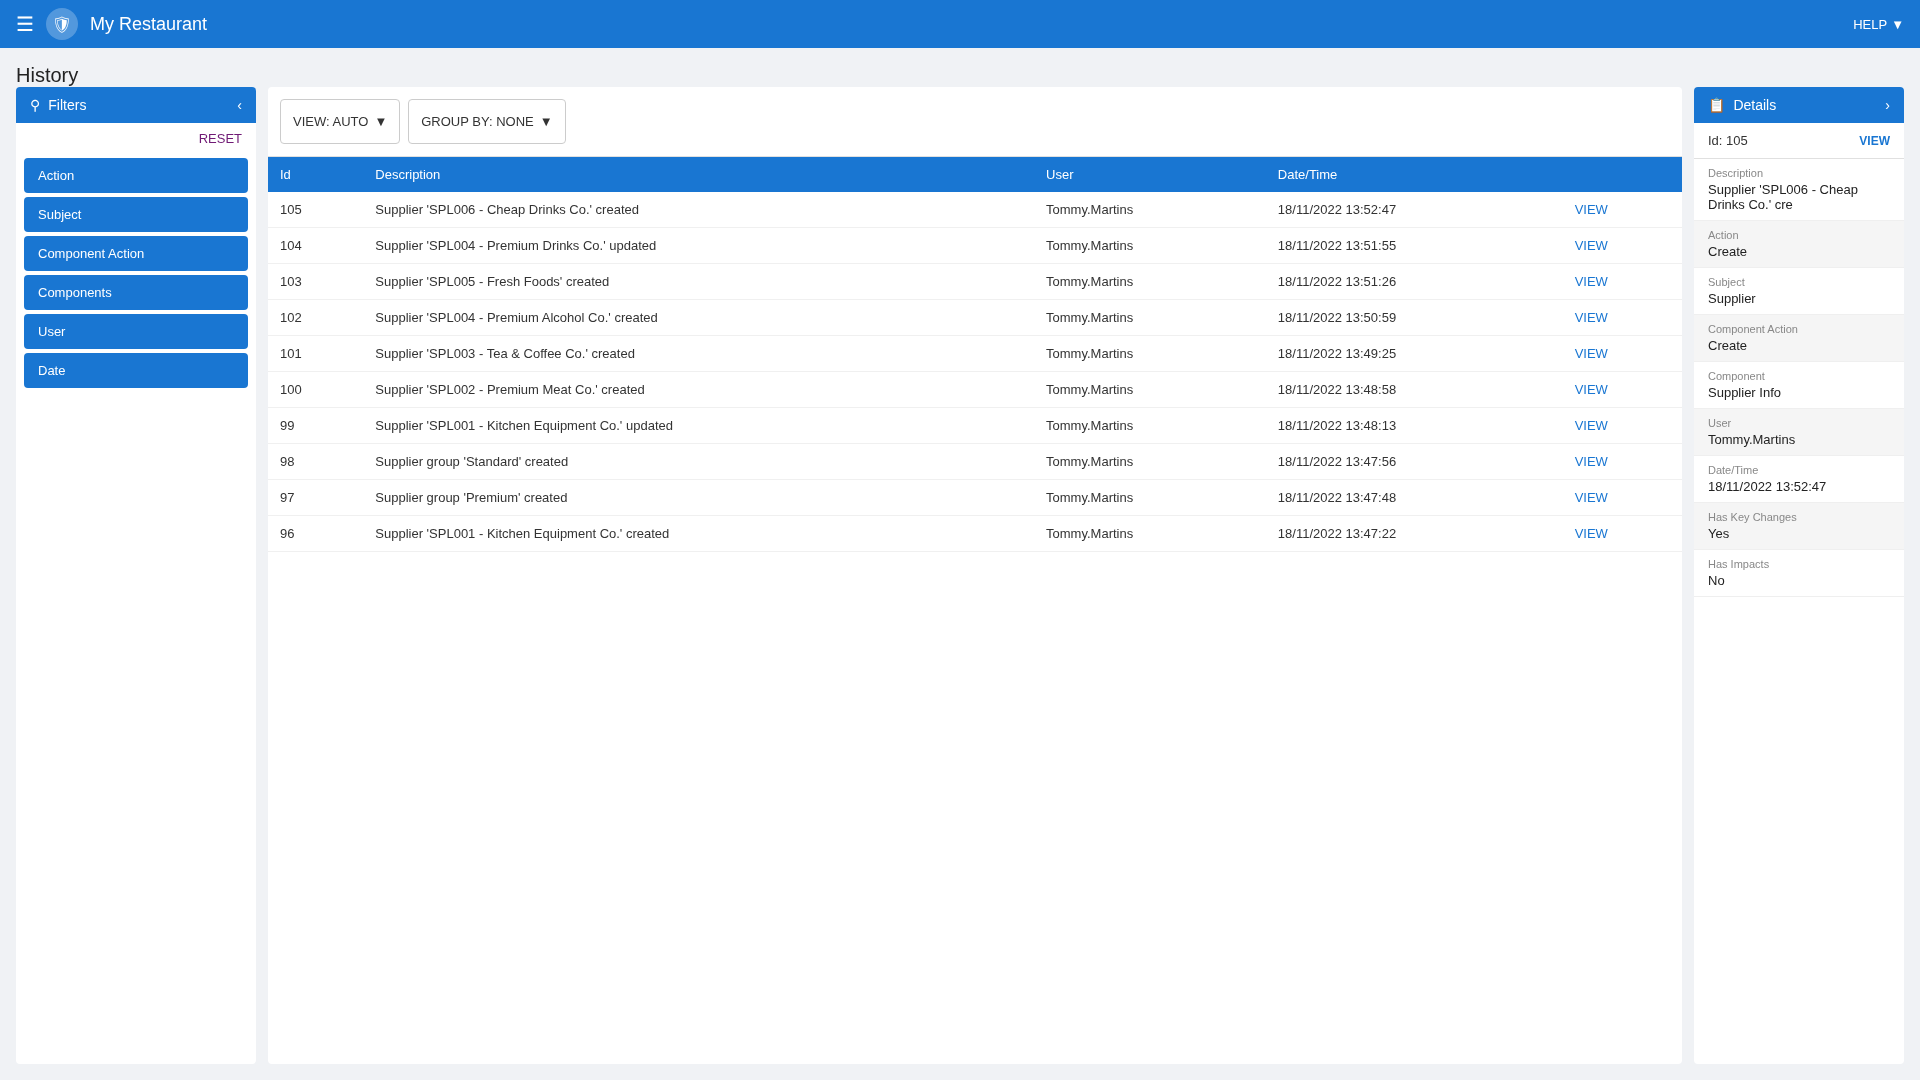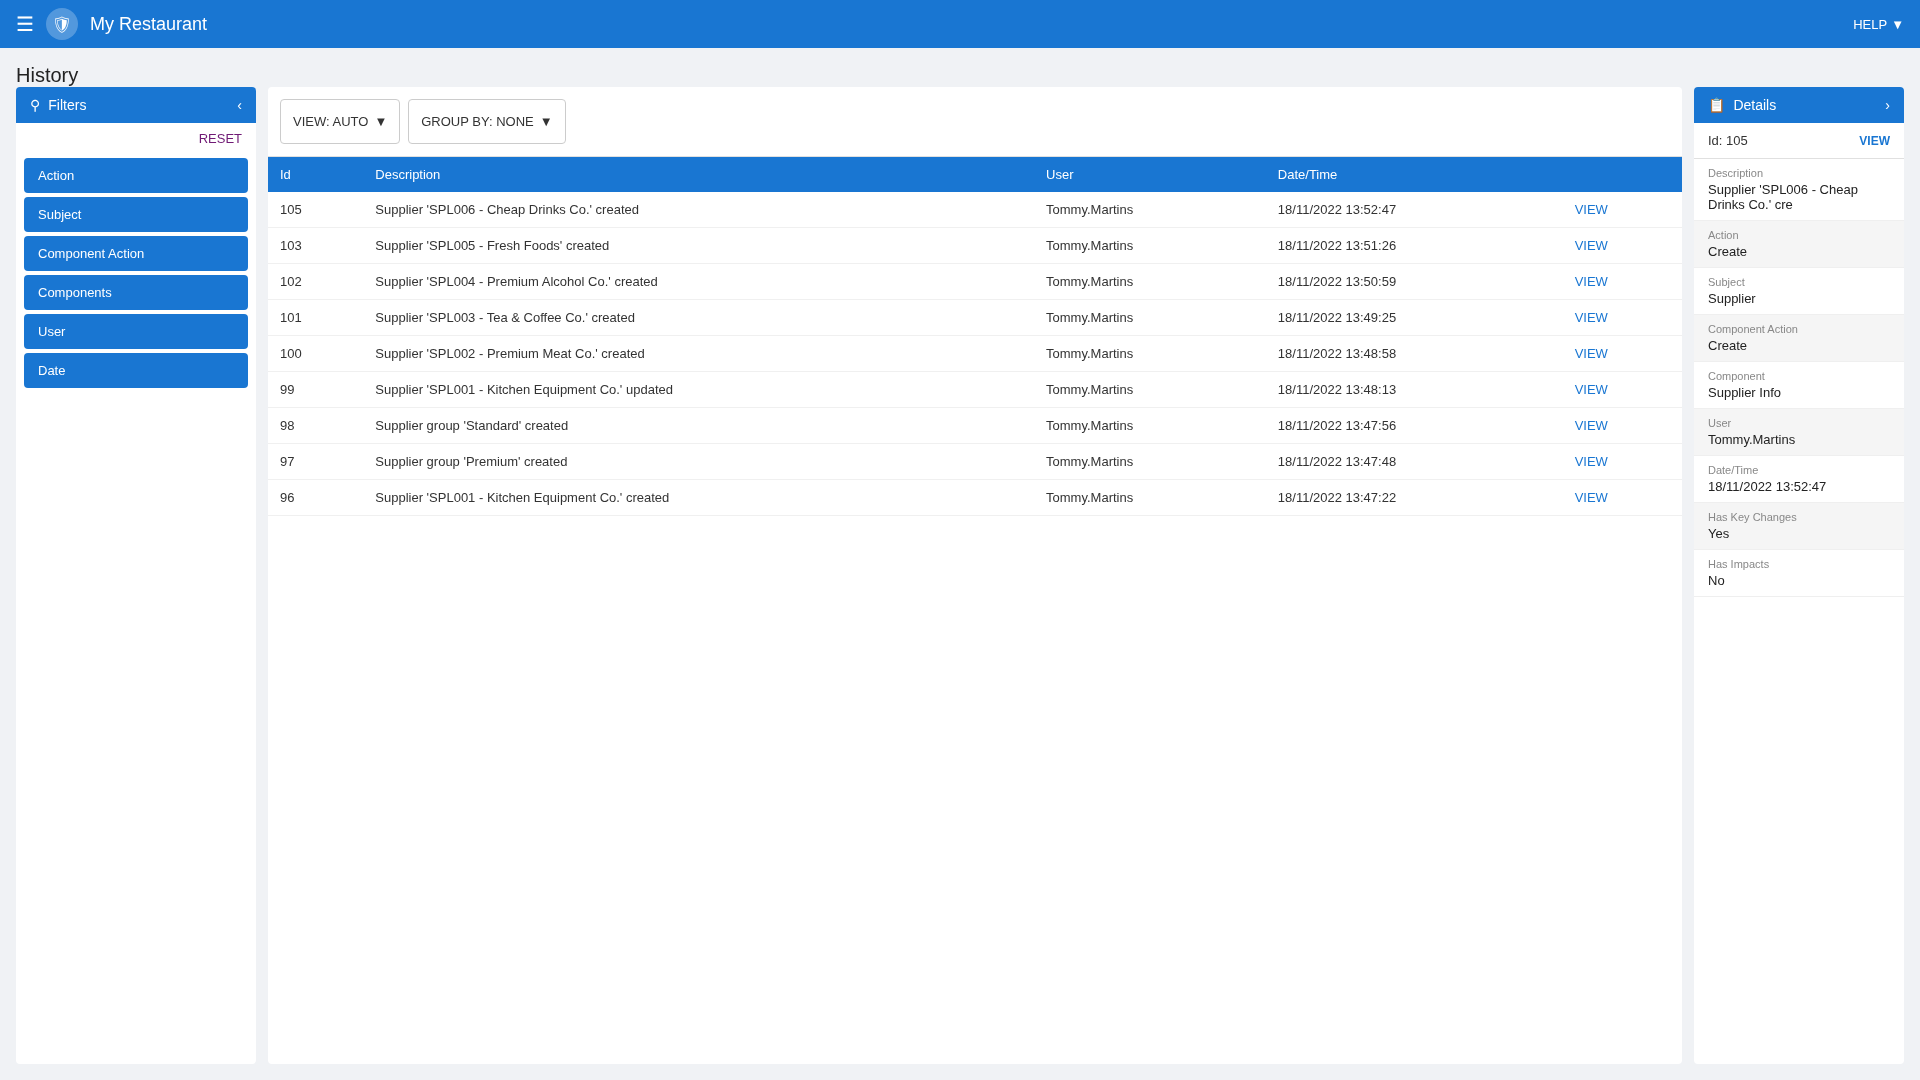--- a/index.html
+++ b/index.html
@@ -256,20 +256,27 @@
           </thead>
           <tbody id="table-body">
               <tr>
       <td>105</td>
       <td>Supplier 'SPL006 - Cheap Drinks Co.' created</td>
       <td>Tommy.Martins</td>
       <td>18/11/2022 13:52:47</td>
       <td><a class="view-link">VIEW</a></td>
     </tr>
               <tr>
+      <td>104</td>
+      <td>Supplier 'SPL004 - Premium Drinks Co.' updated</td>
+      <td>Tommy.Martins</td>
+      <td>18/11/2022 13:51:55</td>
+      <td><a class="view-link">VIEW</a></td>
+    </tr>
+              <tr>
       <td>103</td>
       <td>Supplier 'SPL005 - Fresh Foods' created</td>
       <td>Tommy.Martins</td>
       <td>18/11/2022 13:51:26</td>
       <td><a class="view-link">VIEW</a></td>
     </tr>
               <tr>
       <td>102</td>
       <td>Supplier 'SPL004 - Premium Alcohol Co.' created</td>
       <td>Tommy.Martins</td>

